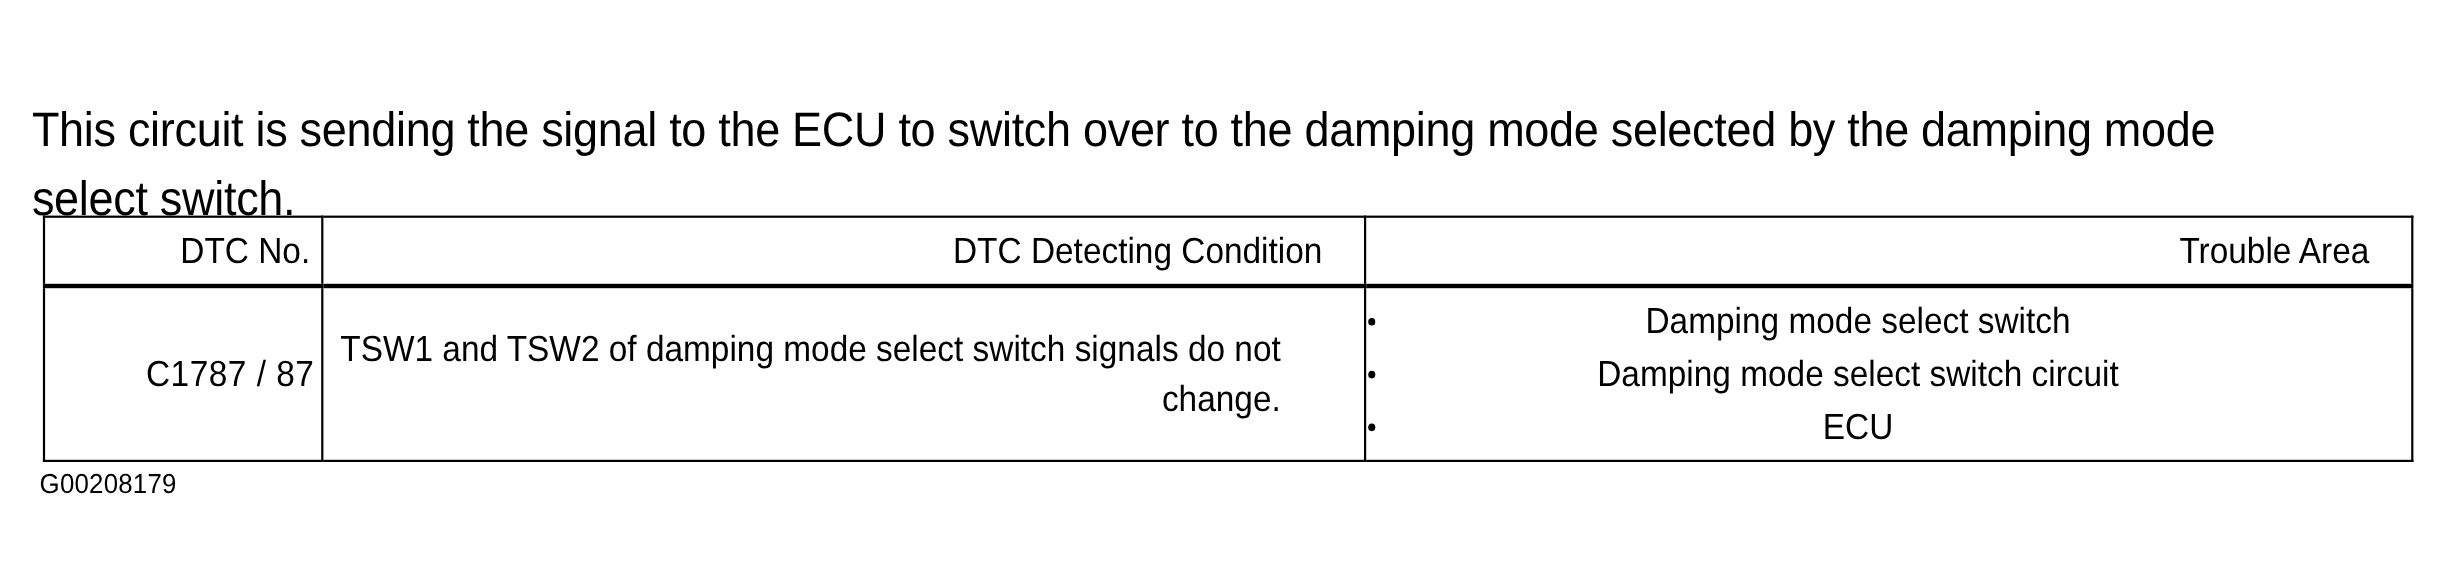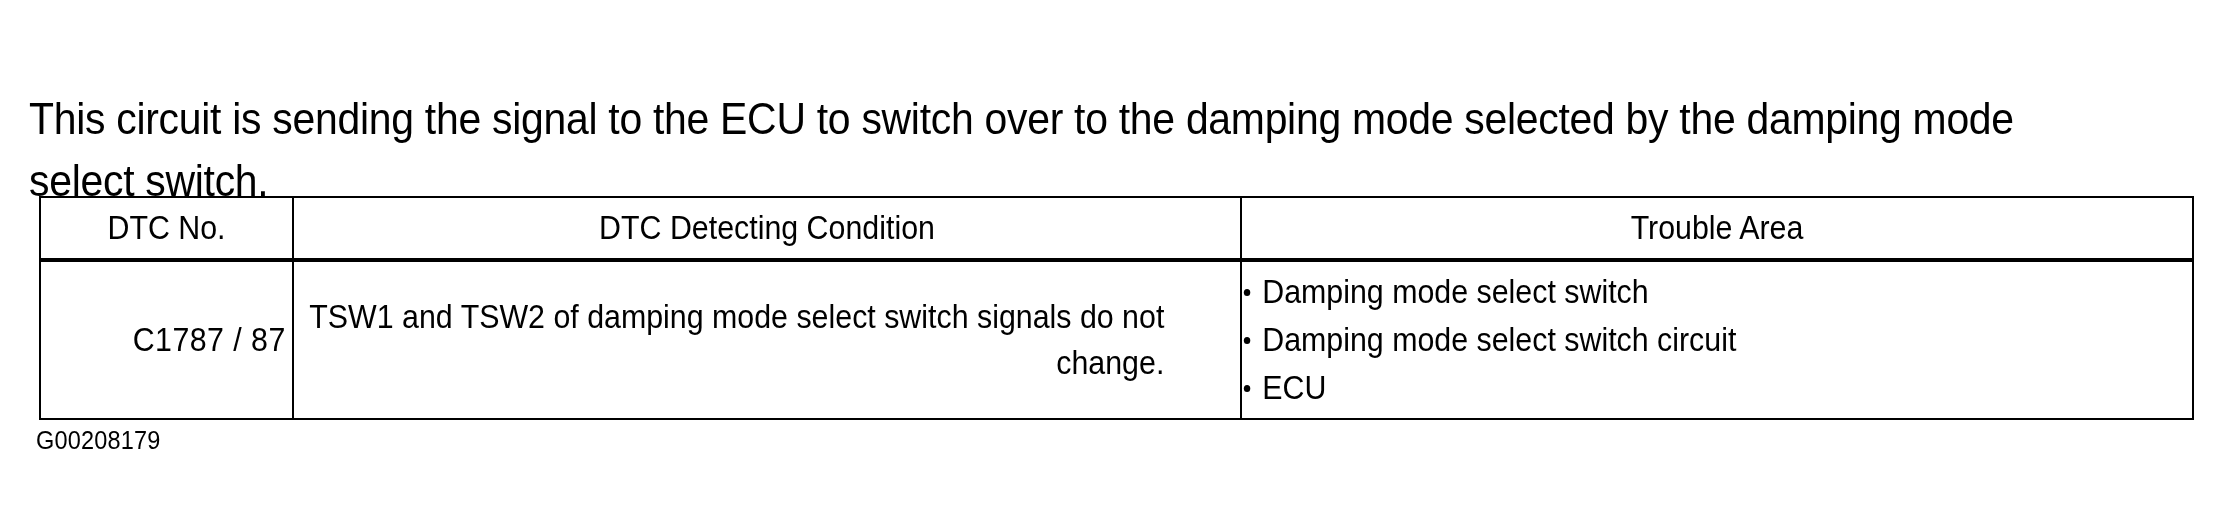--- a/index.html
+++ b/index.html
@@ -51,21 +51,21 @@
     border: 2px solid #000000;
     padding: 0;
     vertical-align: middle;
     font-weight: normal;
     font-size: 33px;
     line-height: 44px;
   }
   .dtc-table thead th {
     border-bottom-width: 4px;
     height: 60px;
-    text-align: center;
+    text-align: right;
   }
   .dtc-table thead th .hcell {
     display: block;
     transform: scaleX(0.92);
   }
 
   col.c-dtc    { width: 253px; }
   col.c-cond   { width: 948px; }
   col.c-area   { width: 952px; }
 
@@ -86,21 +86,21 @@
   }
   .cell-cond .condtext {
     display: block;
     transform: scaleX(0.92);
     transform-origin: left center;
     line-height: 46px;
     font-size: 33px;
   }
 
   .cell-area {
-    text-align: left;
+    text-align: center;
     vertical-align: middle;
     padding: 6px 14px 6px 12px;
   }
   .bullets {
     list-style: none;
     margin: 0;
     padding: 0;
     transform: scaleX(0.92);
     transform-origin: left center;
   }

